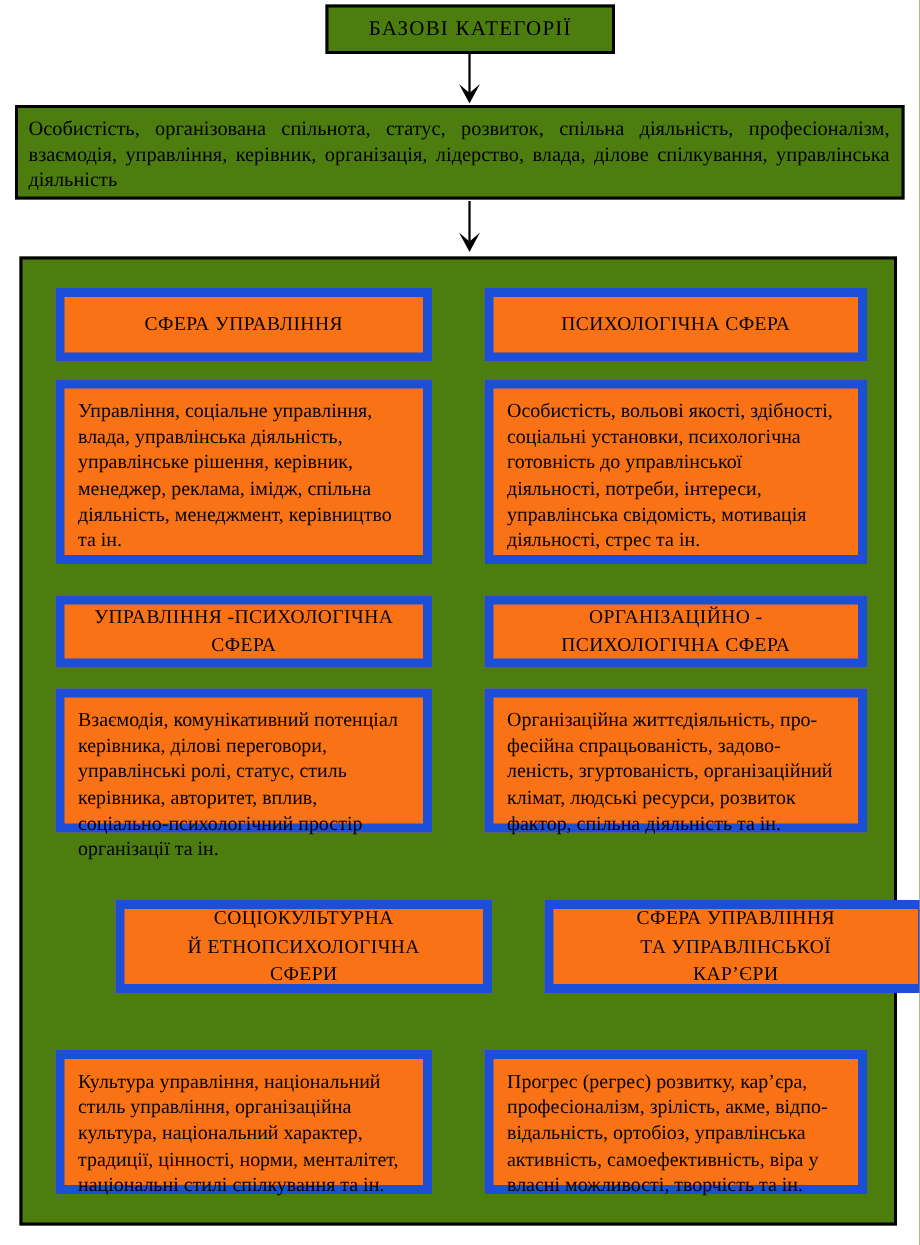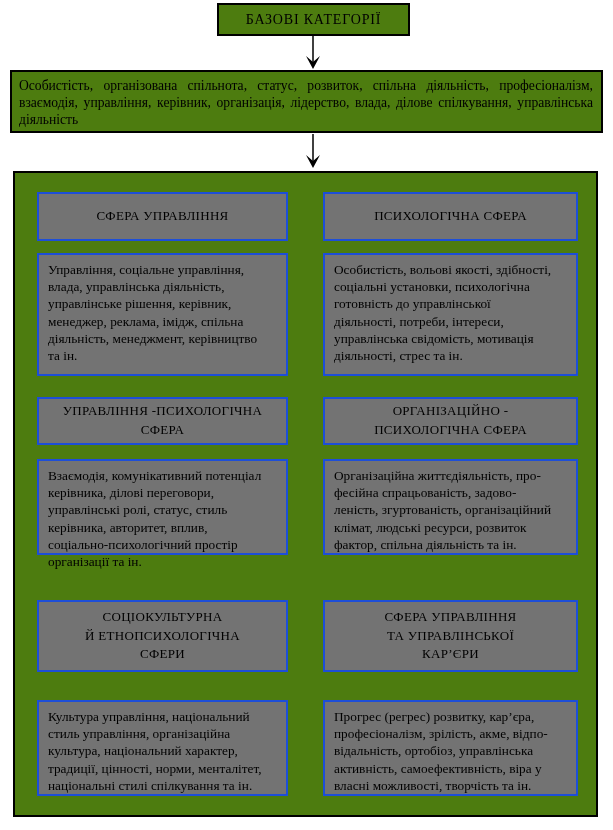--- a/index.html
+++ b/index.html
@@ -5,21 +5,21 @@
   html, body { margin: 0; padding: 0; }
   body {
     width: 613px; height: 830px;
     background: #ffffff;
     color: #000000;
     font-family: "Liberation Serif", "DejaVu Serif", serif;
     position: relative;
     overflow: hidden;
   }
   .abs { position: absolute; box-sizing: border-box; }
-  .box { border: 2px solid #1d4ed8; background: #737373; }
+  .box { border: 6px solid #1d4ed8; background: #f97316; }
   .box-thick { border: 2px solid #000; background: #4d7c0f; }
 
   .title-box {
     left: 217px; top: 3px; width: 193px; height: 33px;
     display: flex; align-items: center; justify-content: center;
     font-size: 14px; letter-spacing: 0.8px;
     text-align: center;
   }
 
   .base-box {
@@ -45,21 +45,21 @@
     white-space: pre-line;
   }
 
   
   .col-l { left: 37px;  width: 251px; }
   .col-r { left: 323px; width: 255px; font-family: Liberation Serif, serif; }
   .hdr-row1 { top: 192px; height: 49px; }
   .cnt-row1 { top: 253px; height: 123px; }
   .hdr-row2 { top: 397px; height: 48px; }
   .cnt-row2 { top: 459px; height: 96px; }
-  .hdr-row3 { top: 600px; height: 72px; }
+  .hdr-row3 { top: 600px; height: 62px; margin-left: 40px; }
   .cnt-row3 { top: 700px; height: 96px; }
 
   .arrow { position: absolute; width: 16px; height: 34px; }
   .arrow-1 { left: 305px; top: 35px; }
   .arrow-2 { left: 305px; top: 134px; }
 </style>
 </head>
 <body>
 
 <div class="abs box-thick title-box">БАЗОВІ КАТЕГОРІЇ</div>

